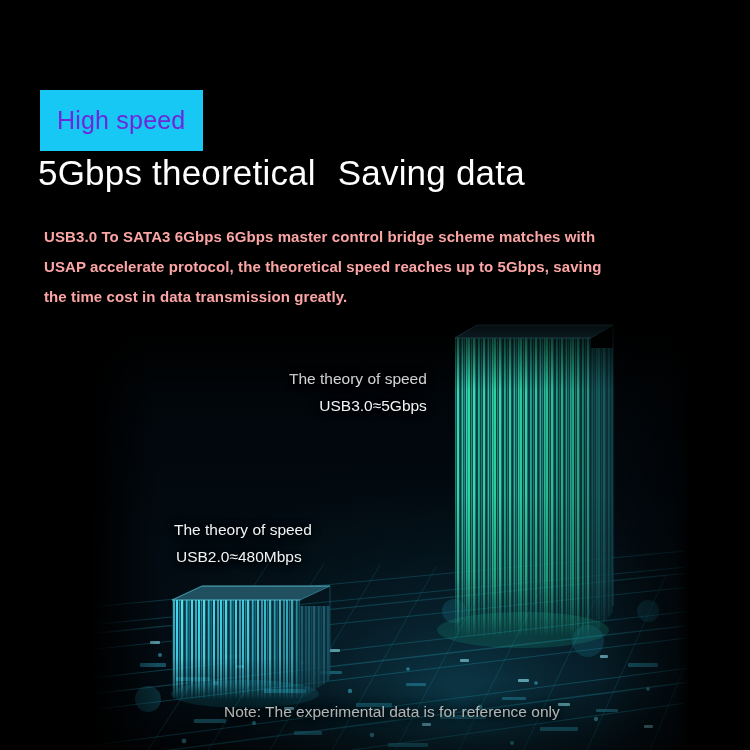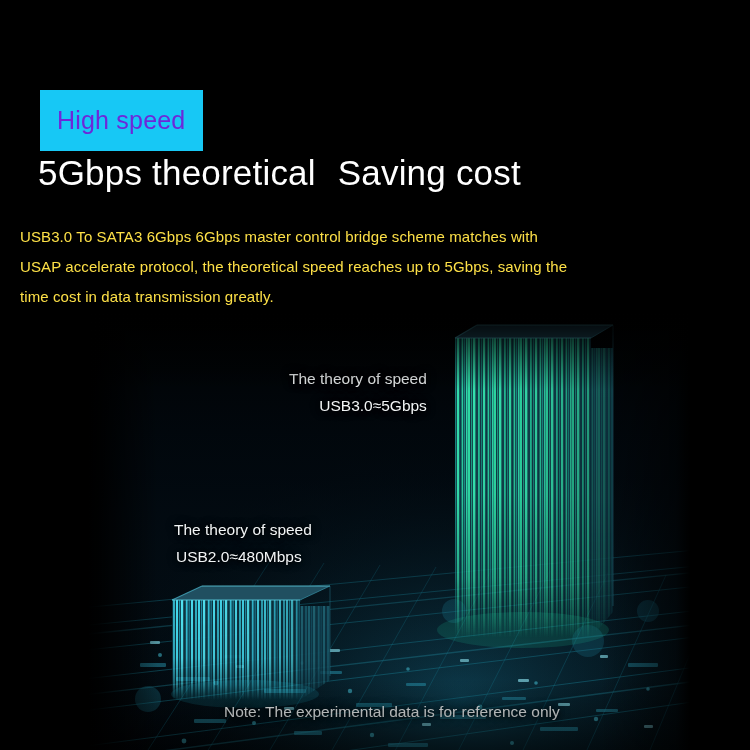--- a/index.html
+++ b/index.html
@@ -47,26 +47,26 @@
     font-size: 35px;
     font-weight: 300;
     letter-spacing: 0.2px;
     white-space: nowrap;
     line-height: 1.15;
   }
   .headline .gap { display: inline-block; width: 22px; }
 
   .paragraph {
     position: absolute;
-    left: 20px;
+    left: 44px;
     top: 222px;
     width: 560px;
-    color: #fde047;
+    color: #fca5a5;
     font-size: 15px;
-    font-weight: 400;
+    font-weight: 700;
     line-height: 30px;
     letter-spacing: 0.1px;
   }
 
   
   .stage {
     position: absolute;
     left: 88px;
     top: 311px;
     width: 602px;
@@ -130,21 +130,21 @@
   }
 </style>
 </head>
 <body>
 
 <div id="page">
 
   <div class="badge">High speed</div>
 
   <div class="headline">
-    <span>5Gbps theoretical</span><span class="gap"></span><span>Saving cost</span>
+    <span>5Gbps theoretical</span><span class="gap"></span><span>Saving data</span>
   </div>
 
   <div class="paragraph">USB3.0 To SATA3 6Gbps 6Gbps master control bridge scheme matches with USAP accelerate protocol, the theoretical speed reaches up to 5Gbps, saving the time cost in data transmission greatly.</div>
 
   <div class="stage">
 
     <svg class="circuit-svg" viewBox="0 0 602 439" preserveAspectRatio="none">
       <defs>
         <linearGradient id="pcbFade" x1="0" y1="0" x2="0" y2="1">
           <stop offset="0%" stop-color="#000000" stop-opacity="1"></stop>

